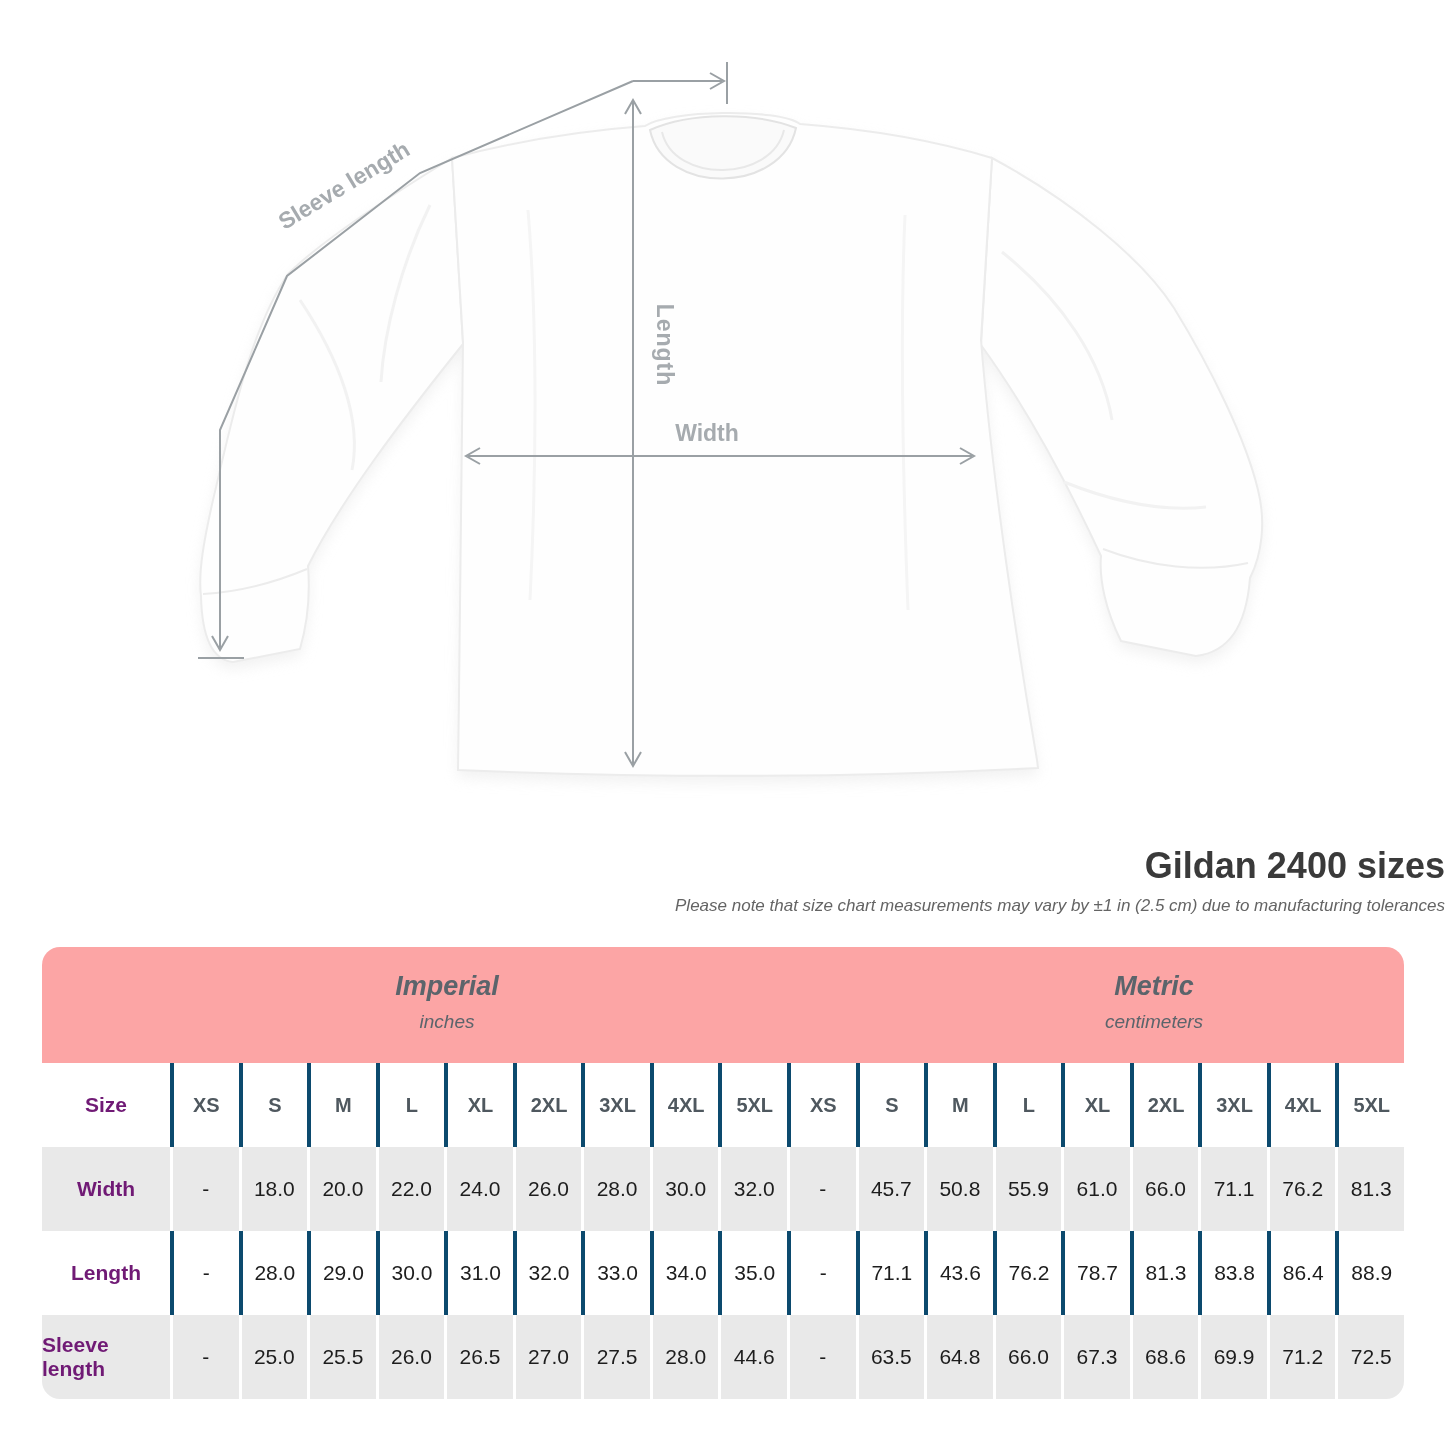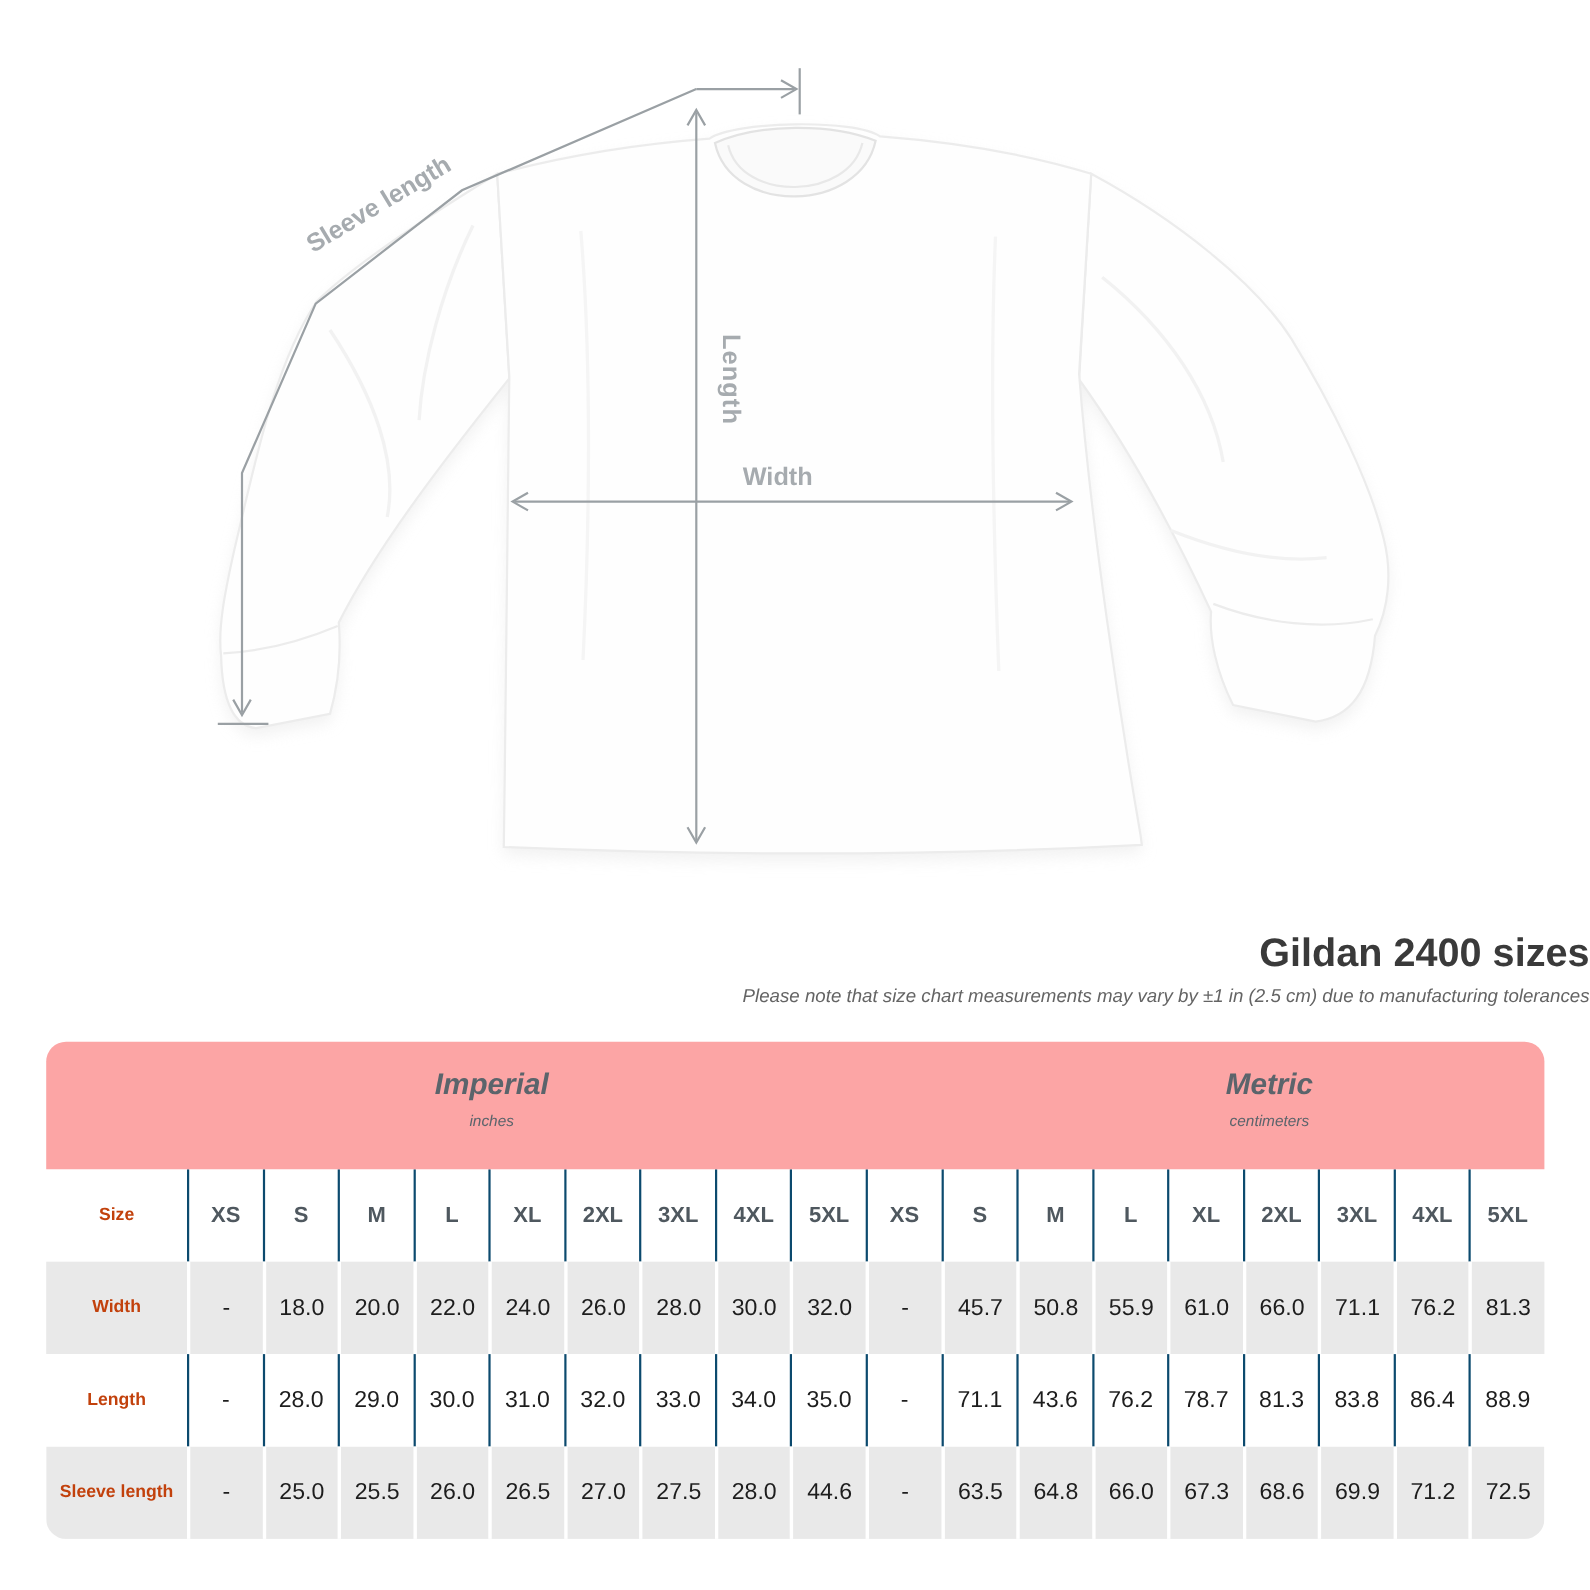--- a/index.html
+++ b/index.html
@@ -11,28 +11,28 @@
   .mlabel{fill:#a6abaf;font-weight:bold;font-size:23px;font-family:"Liberation Sans","DejaVu Sans",sans-serif;}
   
   .titleblock{position:absolute;left:0;top:846px;width:1445px;text-align:right;}
   .page-title{font-size:36px;font-weight:bold;color:#3a3a3a;line-height:1.1;margin:0;}
   .page-sub{font-size:17px;font-style:italic;color:#646464;margin:10px 0 0 0;}
   
   .size-table{position:absolute;left:42px;top:947px;width:1362px;}
   .band{position:relative;height:116px;background:#fca5a5;border-radius:18px 18px 0 0;}
   .gstack{position:absolute;top:24px;transform:translateX(-50%);text-align:center;color:#5b646b;}
   .gtitle{font-size:27px;font-weight:bold;font-style:italic;}
-  .gsub{font-size:14px;font-style:italic;margin-top:9px;}
+  .gsub{font-size:19px;font-style:italic;margin-top:9px;}
   .trow{display:grid;grid-template-columns:128px repeat(18,1fr);height:84px;}
   .trow:last-child{border-radius:0 0 18px 18px;overflow:hidden;}
   .cell{display:flex;align-items:center;justify-content:center;font-size:21px;color:#1d1d1d;}
-  .row-white .cell{background:#ffffff;border-left:2px solid #0c4a6e;}
+  .row-white .cell{background:#ffffff;border-left:4px solid #0c4a6e;}
   .row-gray  .cell{background:#e9e9e9;border-left:3px solid #ffffff;}
   .trow .cell:first-child{border-left:none;}
-  .lbl{font-weight:bold;color:#c2410c;font-size:16px;}
+  .lbl{font-weight:bold;color:#701a75;font-size:21px;}
   .szh{font-weight:bold;color:#4f585f;font-size:20px;}
 </style>
 </head>
 <body>
 
 <div class="stage">
 
   <svg class="diagram-svg" width="1445" height="845" viewBox="0 0 1445 845">
     <defs>
       <path id="torso" d="M 452,158

